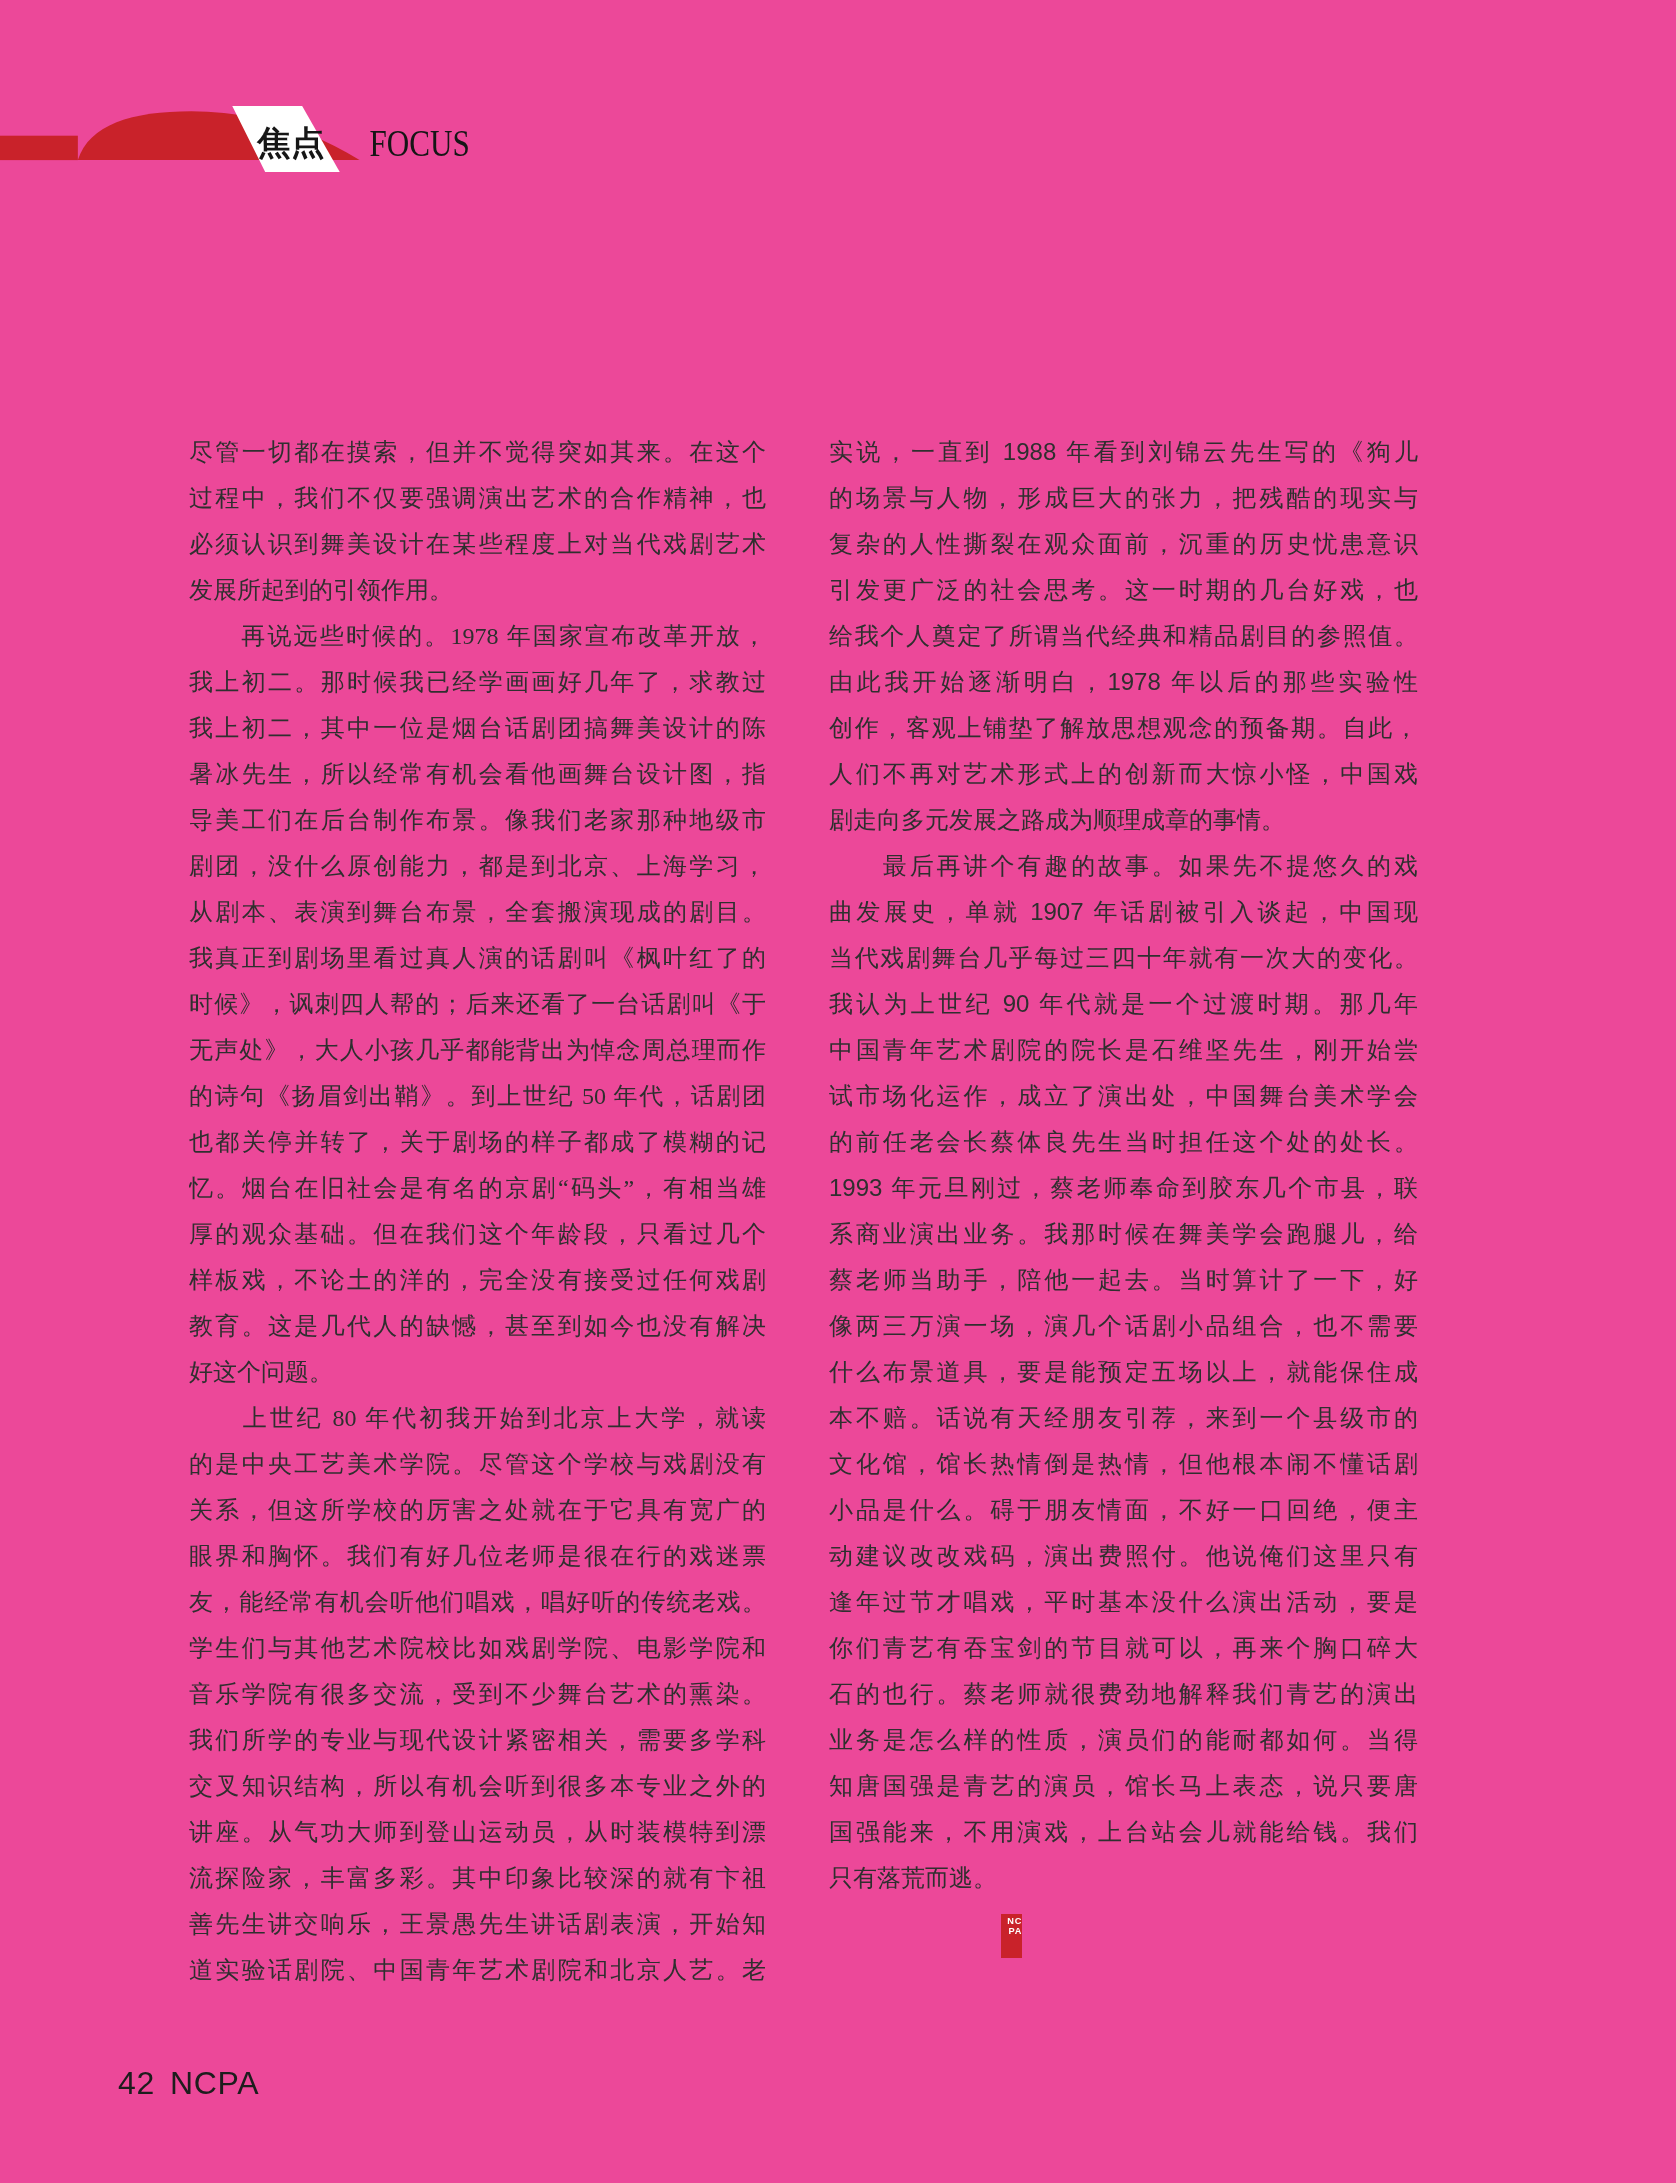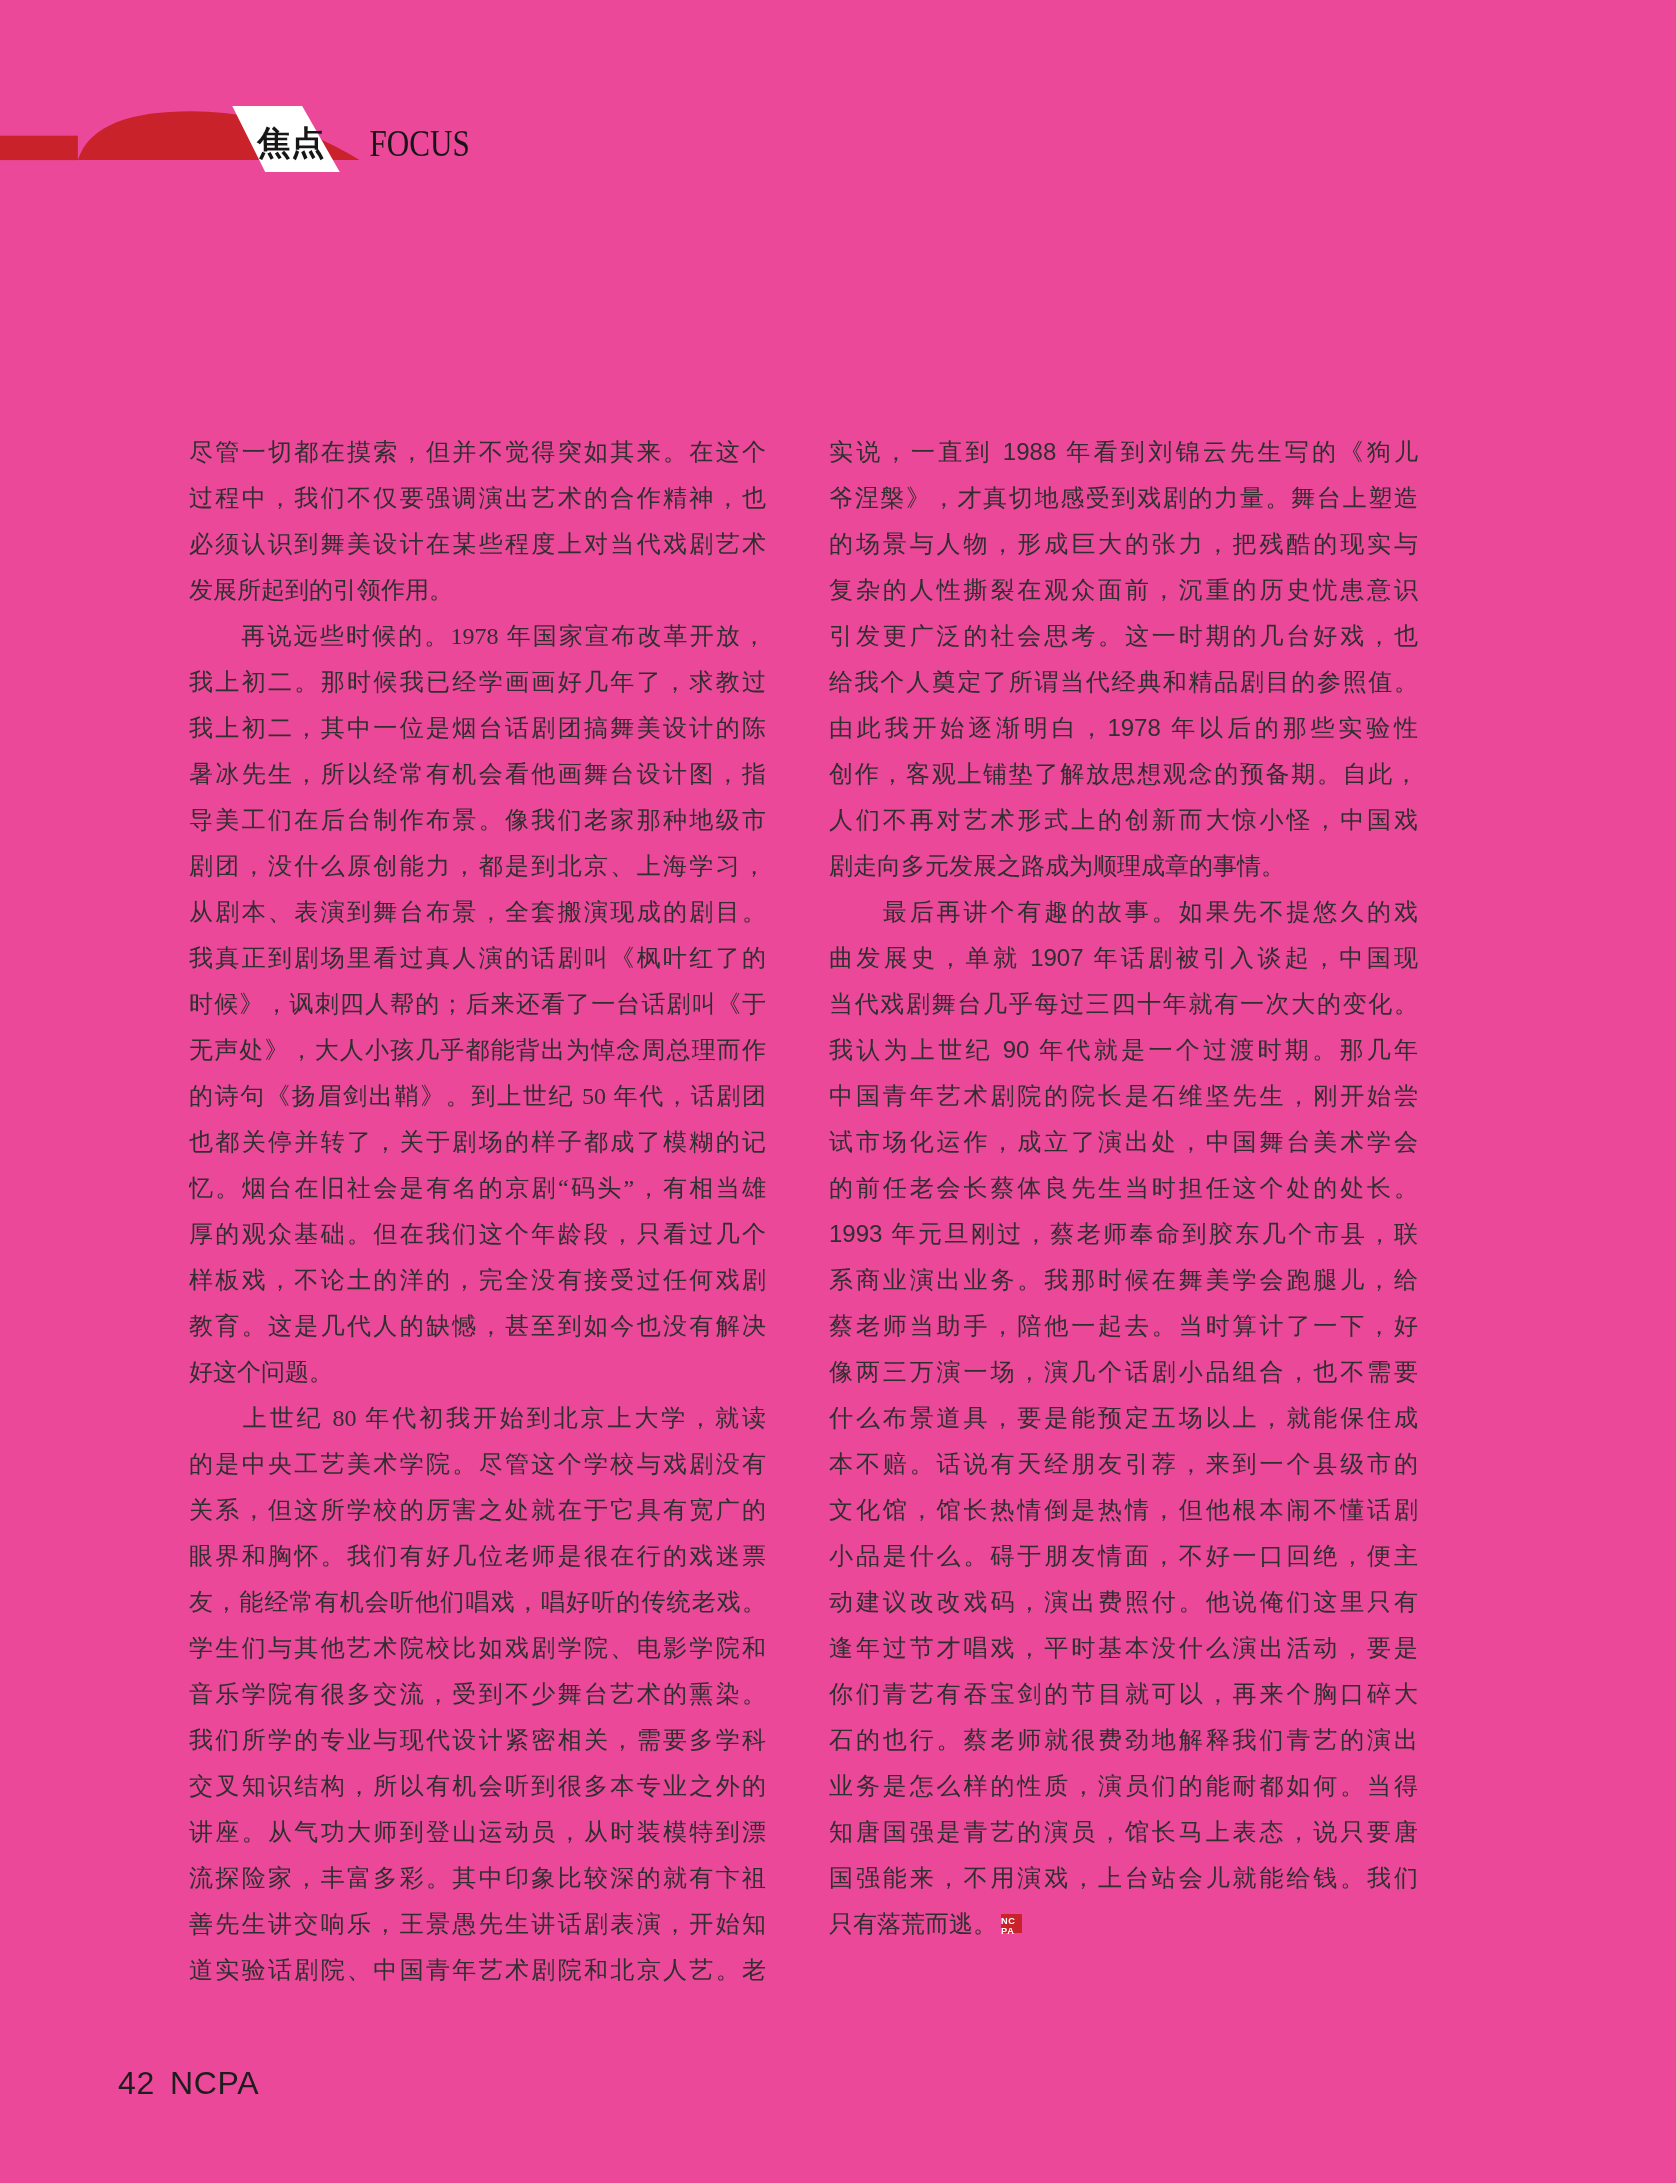--- a/index.html
+++ b/index.html
@@ -19,22 +19,22 @@
   .col-right { left:829px; width:589px; }
   .line {
     height:46px; overflow:hidden;
     text-align:justify; text-align-last:justify;
     text-justify:inter-character;
     white-space:nowrap;
   }
   .line.para-end { text-align:center; text-align-last:left; }
   .seal {
     position:absolute; left:1001px; top:1914px;
-    width:21px; height:19px; box-sizing:border-box;
-    background:#c9222a; color:#ffffff; text-align:left;
+    width:21px; height:44px; box-sizing:border-box;
+    background:#c9222a; color:#ffffff; text-align:right;
     font:bold 9.2px/10px "Liberation Sans","DejaVu Sans",sans-serif;
     letter-spacing:0.7px; padding-top:2px;
   }
   .footer {
     position:absolute; left:118px; top:2065px;
     font-size:32px; color:#1d1d1d; letter-spacing:0.7px;
   }
   .footer .brand { margin-left:15px; }
 </style>
 </head>
@@ -82,21 +82,20 @@
       <div class="line">我们所学的专业与现代设计紧密相关，需要多学科</div>
       <div class="line">交叉知识结构，所以有机会听到很多本专业之外的</div>
       <div class="line">讲座。从气功大师到登山运动员，从时装模特到漂</div>
       <div class="line">流探险家，丰富多彩。其中印象比较深的就有卞祖</div>
       <div class="line">善先生讲交响乐，王景愚先生讲话剧表演，开始知</div>
       <div class="line">道实验话剧院、中国青年艺术剧院和北京人艺。老</div>
     </div>
 
   <div class="col col-right">
       <div class="line">实说，一直到 1988 年看到刘锦云先生写的《狗儿</div>
-      <div class="line">爷涅槃》，才真切地感受到戏剧的力量。舞台上塑造</div>
       <div class="line">的场景与人物，形成巨大的张力，把残酷的现实与</div>
       <div class="line">复杂的人性撕裂在观众面前，沉重的历史忧患意识</div>
       <div class="line">引发更广泛的社会思考。这一时期的几台好戏，也</div>
       <div class="line">给我个人奠定了所谓当代经典和精品剧目的参照值。</div>
       <div class="line">由此我开始逐渐明白，1978 年以后的那些实验性</div>
       <div class="line">创作，客观上铺垫了解放思想观念的预备期。自此，</div>
       <div class="line">人们不再对艺术形式上的创新而大惊小怪，中国戏</div>
       <div class="line para-end">剧走向多元发展之路成为顺理成章的事情。</div>
       <div class="line">　　最后再讲个有趣的故事。如果先不提悠久的戏</div>
       <div class="line">曲发展史，单就 1907 年话剧被引入谈起，中国现</div>

